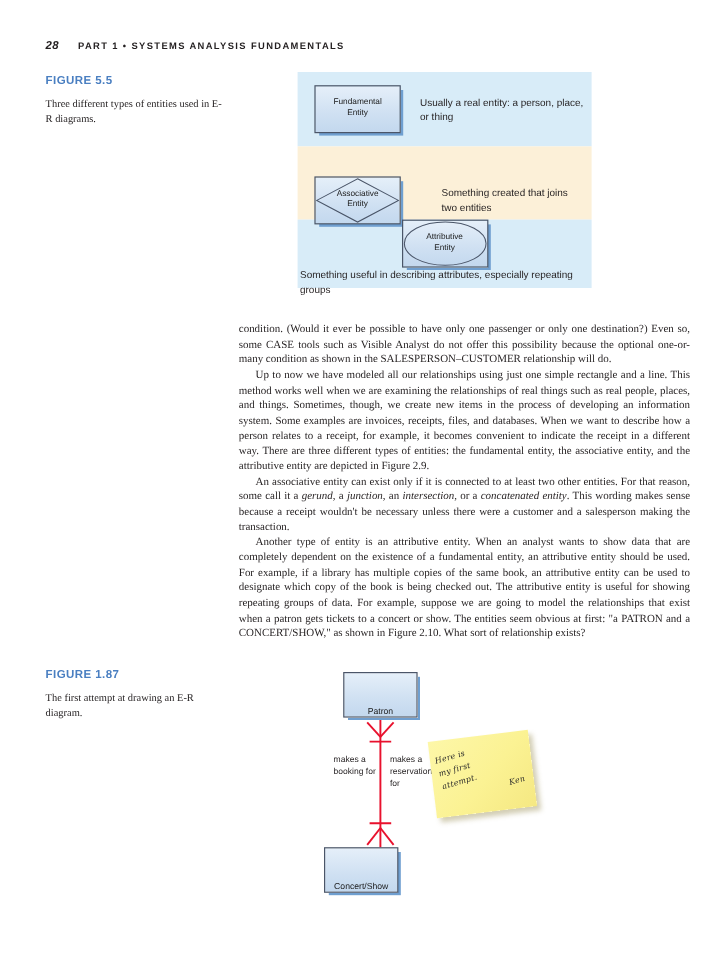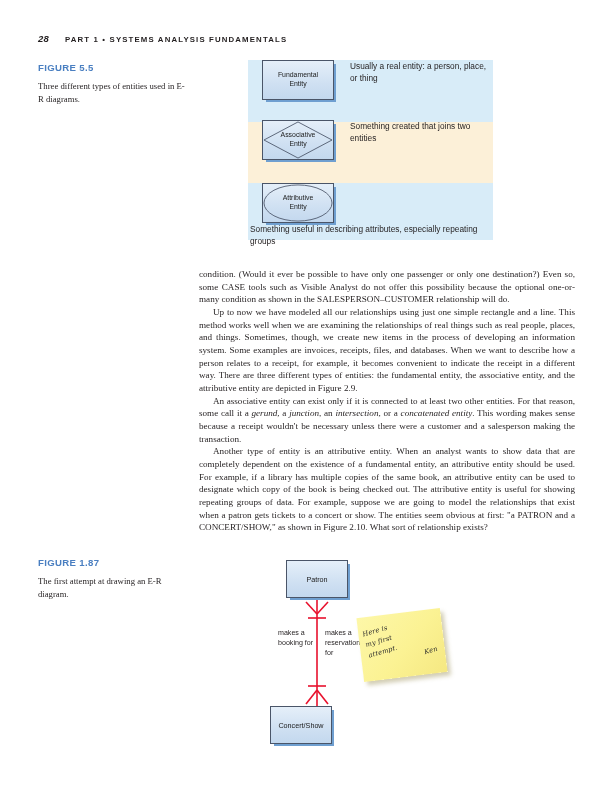--- a/index.html
+++ b/index.html
@@ -84,24 +84,24 @@
   .band-cream { background: #fcf0d8; }
   #band1 { top: 0;    height: 62px; }
   #band2 { top: 62px; height: 61px; }
   #band3 { top: 123px; height: 57px; }
 
   .entity-row {
     position: absolute;
     left: 0;
     width: 245px;
     display: flex;
-    align-items: flex-start;
+    align-items: center;
   }
   #row1 { top: 0;    height: 62px; }
-  #row2 { top: 60px; height: 61px; }
+  #row2 { top: 76px; height: 61px; gap: 18px; }
   #row3 { top: 123px; height: 57px; flex-direction: column; }
 
   .shape-cell {
     width: 100px;
     display: flex;
     justify-content: center;
     align-items: center;
     flex: none;
   }
   .desc-cell {
@@ -165,21 +165,21 @@
     width: 250px;
     height: 205px;
   }
   .er-box {
     position: absolute;
     box-sizing: border-box;
     border: 1px solid #4a5568;
     background: linear-gradient(180deg, #e5eff9 0%, #cfe0f2 60%, #c3d8ee 100%);
     box-shadow: 3px 3px 0 -1px #6f9fd0;
     display: flex;
-    align-items: center;
+    align-items: flex-end;
     justify-content: center;
     font-family: "Liberation Sans", sans-serif;
     font-size: 7.2px;
     color: #1a1a1a;
     z-index: 3;
   }
   #patron-box {
     left: 38px;
     top: 4px;
     width: 62px;

